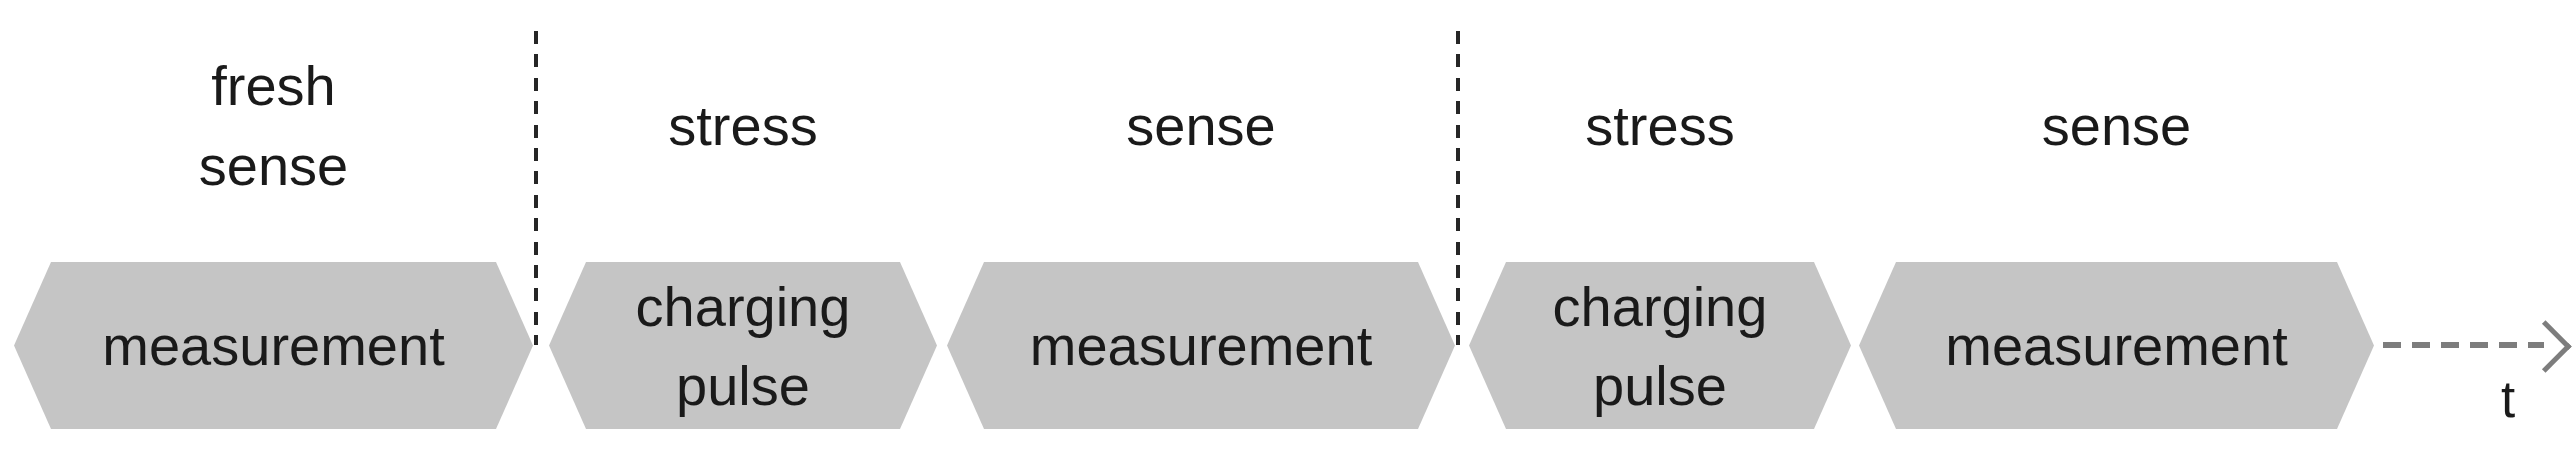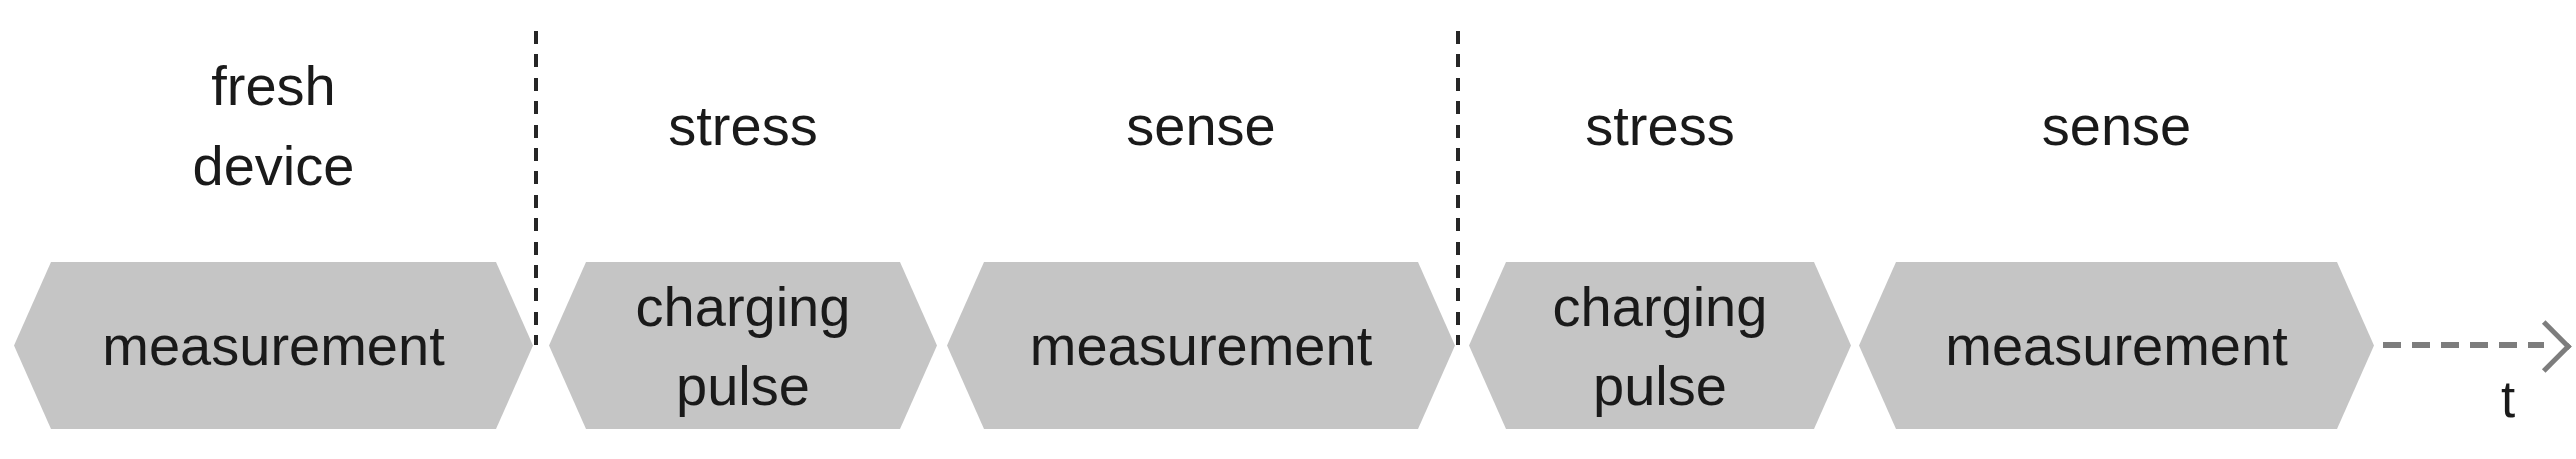--- a/index.html
+++ b/index.html
@@ -94,21 +94,21 @@
     line-height: 56px;
     color: var(--label-text, #1a1a1a);
   }
 </style>
 </head>
 <body>
 
 <div class="canvas">
 
   <div class="phase-label" style="left:14px;   width:519px;">fresh
-device</div>
+sense</div>
   <div class="phase-label" style="left:549px;  width:388px;">stress</div>
   <div class="phase-label" style="left:947px; width:508px;">sense</div>
   <div class="phase-label" style="left:1469px; width:382px;">stress</div>
   <div class="phase-label" style="left:1859px; width:515px;">sense</div>
 
   <div class="separator" style="left:534px;"></div>
   <div class="separator" style="left:1456px;"></div>
 
   <div class="block" style="left:14px;   width:519px;">measurement</div>
   <div class="block" style="left:549px;  width:388px;">charging

